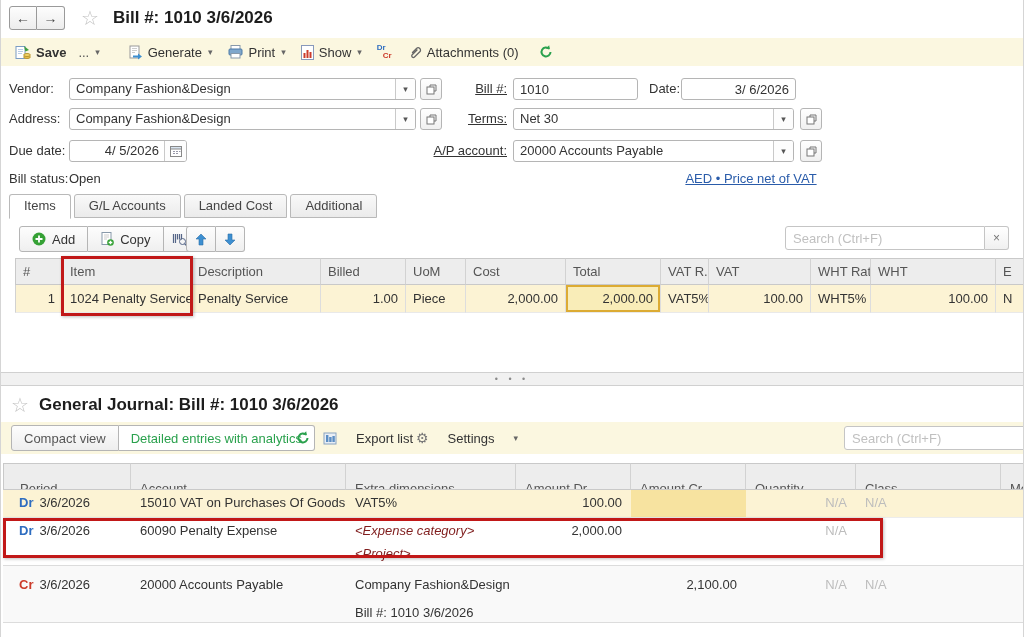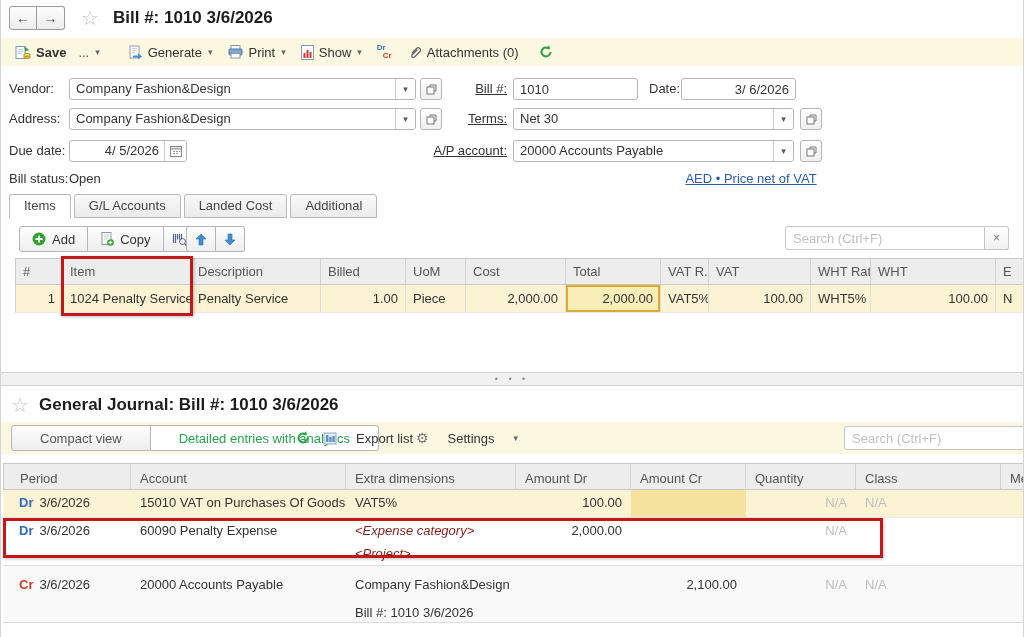--- a/index.html
+++ b/index.html
@@ -95,33 +95,33 @@
               align-items:center; justify-content:center; cursor:row-resize; }
   .splitter .dots { color:#8a8a8a; font-size:9px; letter-spacing:4px; line-height:6px; }
 
   
   .journal-title { position:absolute; top:388px; left:0; right:0; height:34px; background:#fff; }
   .journal-title .star { position:absolute; left:10px; top:7px; }
   .journal-title .jt { position:absolute; left:38px; line-height:34px; font-size:17px; font-weight:bold; color:#1d1d1d; }
   .journal-toolbar { position:absolute; top:422px; left:0; right:0; height:32px; background:#fbf7e0; overflow:hidden; }
   .jgroup { position:absolute; left:10px; top:3px; display:flex; }
   .jbtn { height:26px; border:1px solid #b5b5b5; border-left:none; display:flex; align-items:center;
-          padding:0 28px; cursor:pointer; background:linear-gradient(#fdfdfd,#eeeeee); color:#555; }
+          padding:0 12px; cursor:pointer; background:linear-gradient(#fdfdfd,#eeeeee); color:#555; }
   .jbtn:first-child { border-left:1px solid #b5b5b5; border-radius:3px 0 0 3px; }
   .jbtn:last-child { border-radius:0 3px 3px 0; }
   .jbtn.active { background:#fff; color:#2aa14d; }
   .jtool { position:absolute; top:3px; display:flex; align-items:center; gap:19px; height:26px; cursor:pointer; color:#333; }
   .jsearch { position:absolute; left:843px; top:4px; width:200px; height:24px; border:1px solid #c5c5c5;
              border-radius:3px; padding:0 7px; font:inherit; }
   .jsearch::placeholder { color:#c0c0c0; }
 
   
   .journal-table { position:absolute; top:463px; left:2px; right:0; overflow:hidden; white-space:nowrap; }
   .jhrow { display:flex; }
-  .jhcell { height:27px; line-height:25px; background:#ededed; color:#555; padding:2px 9px;
+  .jhcell { height:27px; line-height:25px; background:#ededed; color:#555; padding:12px 9px;
             border-top:1px solid #c9c9c9; border-bottom:1px solid #c9c9c9; border-right:1px solid #d2d2d2;
             overflow:hidden; flex:none; }
   .jhrow .jhcell:first-child { border-left:1px solid #c9c9c9; padding-left:16px; }
   .jrow { display:flex; }
   .jcell { padding:0 9px; flex:none; overflow:hidden; color:#333; }
   .j1{width:128px; padding-left:16px;} .j2{width:215px;} .j3{width:170px;} .j4{width:115px;} .j5{width:115px;}
   .j6{width:110px;} .j7{width:145px;} .j8{width:60px;}
   .jrow1 { background:#fcf3d4; height:27px; line-height:26px; }
   .jrow1 .jcell.amtcr { background:#f7e3a0; }
   .jrow2 { background:#fff; height:48px; border-top:1px solid #ececec; }

